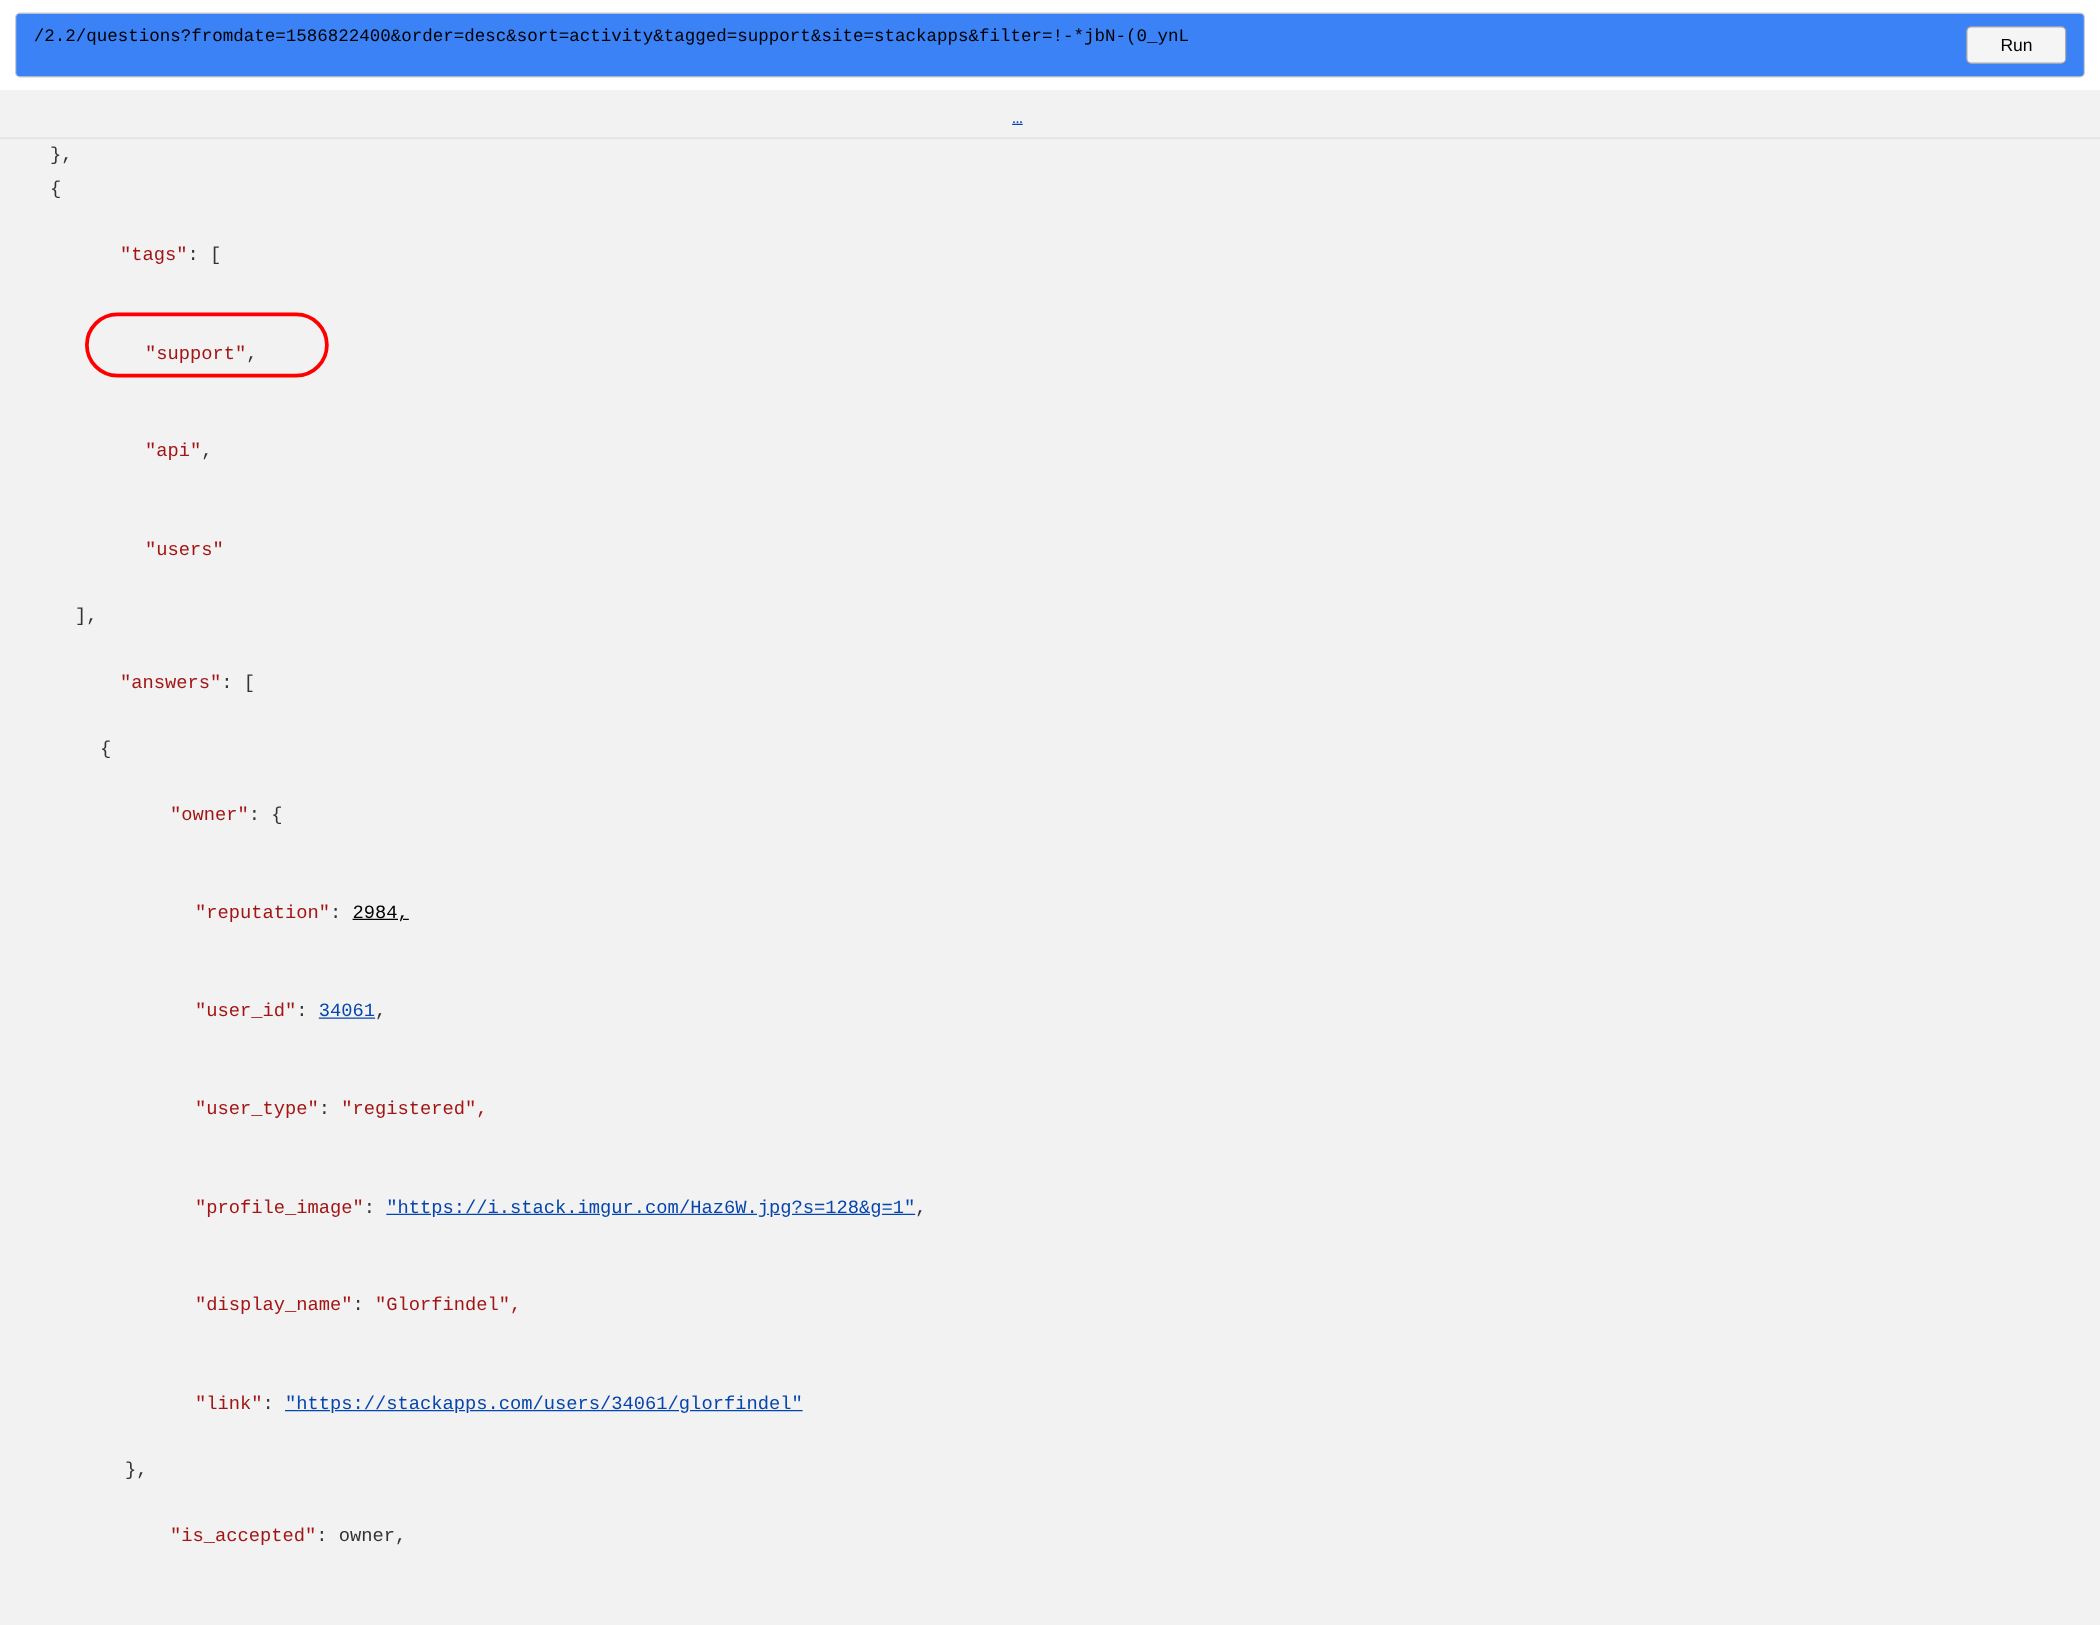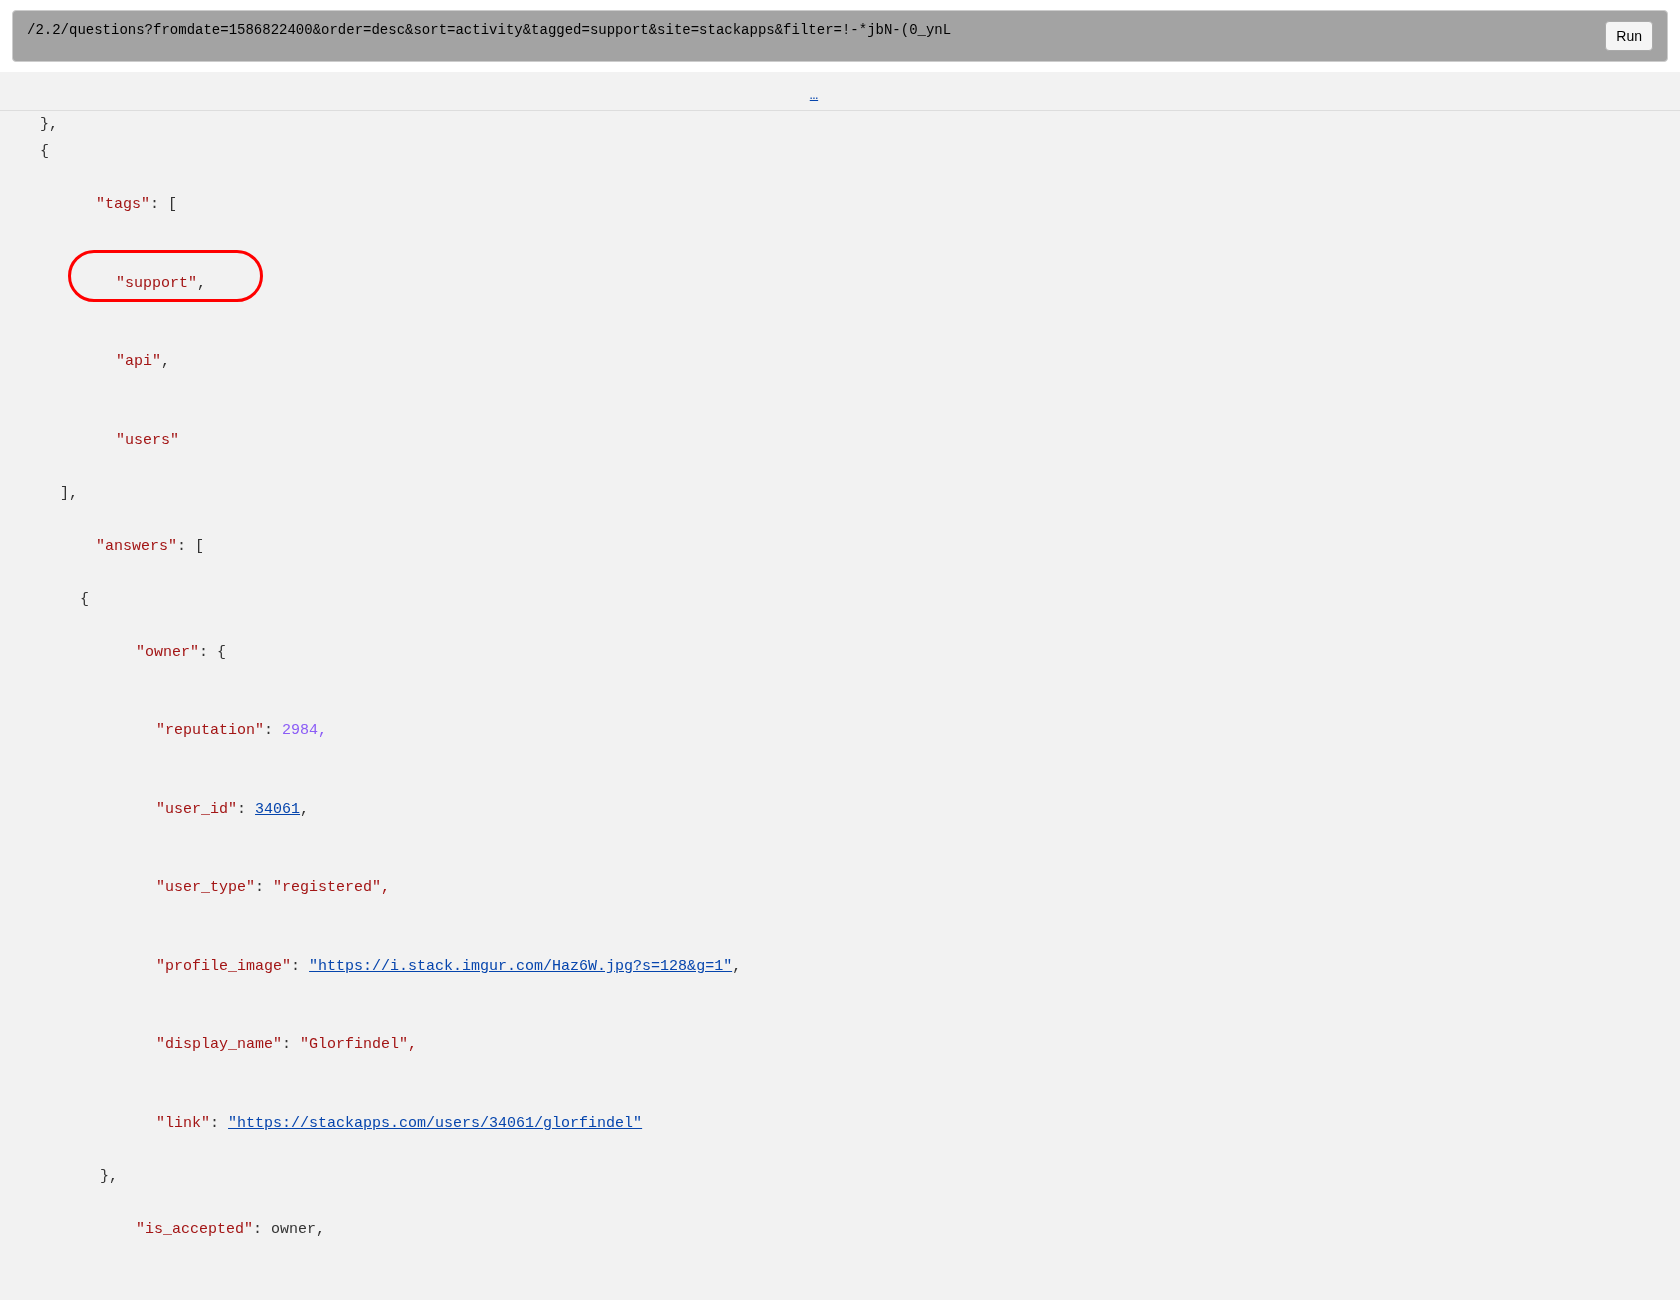--- a/index.html
+++ b/index.html
@@ -8,35 +8,35 @@
       background: #fff;
       font-size: 15px;
     }
 
     
     .url-bar {
       display: flex;
       align-items: flex-start;
       padding: 10px 14px;
       border: 1px solid #ccc;
-      background: #a3a3a3;
+      background: #3b82f6;
       margin: 10px 12px;
       border-radius: 4px;
       gap: 12px;
     }
     .url-text {
       flex: 1;
       font-family: 'Courier New', Courier, monospace;
       font-size: 14px;
       color: #000;
       line-height: 1.4;
       word-break: break-all;
     }
     .run-button {
-      padding: 6px 10px;
+      padding: 6px 26px;
       border: 1px solid #aaa;
       background: #f5f5f5;
       border-radius: 4px;
       font-size: 14px;
       cursor: pointer;
       white-space: nowrap;
       flex-shrink: 0;
     }
 
     
@@ -51,21 +51,21 @@
     .json-line {
       padding: 1px 20px;
       white-space: pre;
       line-height: 1.7;
       font-size: 15px;
       color: #333;
     }
 
     .key { color: #a31515; }
     .string-val { color: #a31515; }
-    .number-val { color: #8b5cf6; }
+    .number-val { color: #000000; text-decoration: underline; }
     .bool-val { color: #333; }
     .link { color: #0645ad; text-decoration: underline; }
     .punct { color: #333; }
 
     
     .annotation-circle-support {
       position: absolute;
       top: 178px;
       left: 68px;
       width: 195px;

